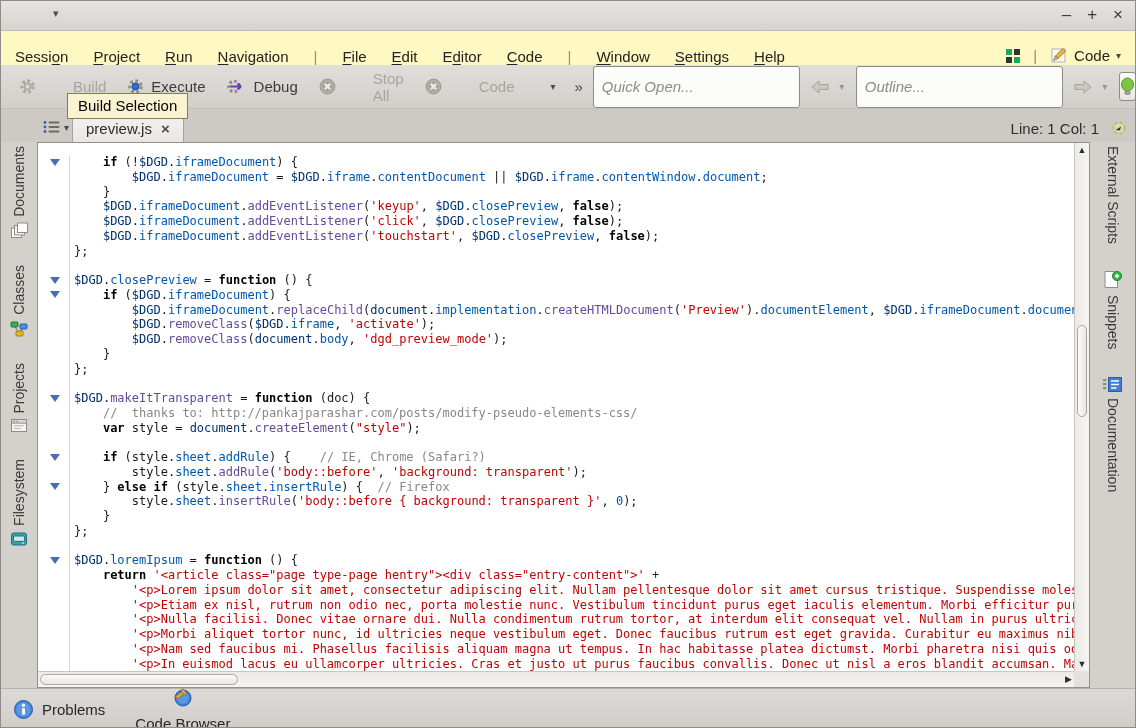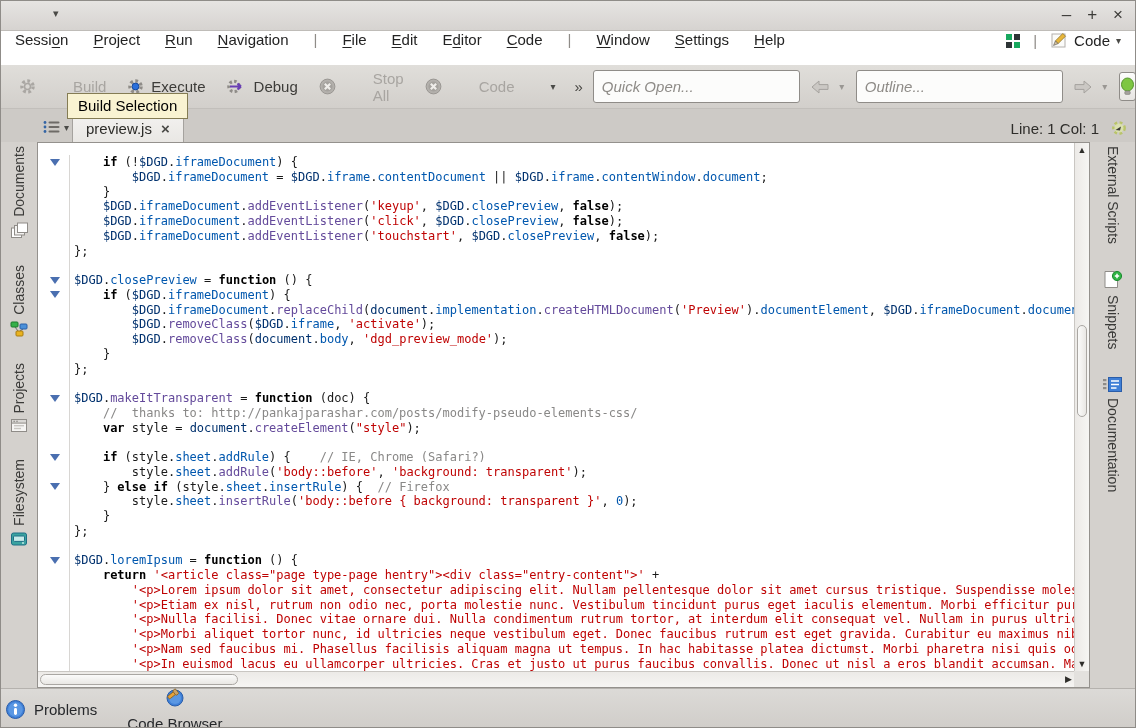--- a/index.html
+++ b/index.html
@@ -7,34 +7,34 @@
   body { font-family: "Liberation Sans", sans-serif; background:#d4d1cd; overflow:hidden; }
   .window { position:relative; width:1136px; height:728px; border:1px solid #8f8c88; background:#d4d1cd; overflow:hidden; }
 
   
   .titlebar { height:30px; background:linear-gradient(#e6e4e2,#d6d3d0); border-bottom:1px solid #bfbcb8; position:relative; }
   .win-menu-caret { position:absolute; left:52px; top:6px; font-size:11px; color:#4a4a47; }
   .win-controls { position:absolute; right:12px; top:4px; display:flex; gap:16px; font-size:17px; color:#3c3b38; }
   .win-controls span { cursor:default; line-height:20px; }
 
   
-  .menubar { height:34px; display:flex; align-items:flex-start; padding:0 14px; gap:35px; font-size:15px; color:#232323; background:#ffffff; }
+  .menubar { height:34px; display:flex; align-items:flex-end; padding:0 14px; gap:35px; font-size:15px; color:#232323; background:#fef9c3; }
   .menu-item u { text-underline-offset:2px; }
   .menu-sep { color:#8f8c88; }
   .menubar-right { margin-left:auto; display:flex; align-items:center; gap:12px; }
   .area-switcher { display:flex; align-items:center; gap:6px; }
   .caret { font-size:10px; color:#4a4a47; }
 
   
   .toolbar { height:44px; display:flex; align-items:center; padding:0 10px; gap:6px; background:linear-gradient(#e0deda,#d2cfcb); border-bottom:1px solid #c2bfbb; }
   .tbtn { display:flex; align-items:center; gap:6px; font-size:15px; color:#3d3c39; padding:4px 7px; }
   .tbtn.disabled { color:#a8a5a1;gap:36px; }
   .toolbar-spacer { flex:1; }
   .overflow-chevron { color:#4a4945; font-size:15px; margin-right:4px; }
-  .tinput { width:207px; height:33px; border:1px solid #8f8c88; border-radius:3px; background:#fcfcfb; padding:4px 8px; font-size:15px; font-family:"Liberation Sans",sans-serif; color:#4d7c0f; }
+  .tinput { width:207px; height:42px; border:1px solid #8f8c88; border-radius:3px; background:#fcfcfb; padding:4px 8px; font-size:15px; font-family:"Liberation Sans",sans-serif; color:#4d7c0f; }
   .tinput::placeholder { color:#8e8b87; font-style:italic; opacity:1; }
   .navgrp { display:flex; align-items:center; }
   .navbtn { width:28px; height:27px; display:flex; align-items:center; justify-content:center; }
   .navcaret { width:16px; height:27px; display:flex; align-items:center; justify-content:center; color:#9a9793; font-size:10px; }
   .bulb-btn { width:27px; height:29px; border:1px solid #8f8c88; border-radius:3px; background:linear-gradient(#fdfdfc,#e7e5e2); display:flex; align-items:center; justify-content:center; }
 
   
   .tooltip { position:absolute; left:66px; top:92px; z-index:60; background:#f9f3d2; border:1px solid #847c54; color:#000000; font-size:15px; padding:3px 10px 4px; white-space:nowrap; }
 
   
@@ -71,21 +71,21 @@
   .vscroll { position:absolute; top:0; right:0; bottom:16px; width:15px; background:linear-gradient(to right,#eceae7,#f6f5f3); border-left:1px solid #c9c6c2; }
   .vscroll .arr-up { position:absolute; top:2px; left:0; right:0; text-align:center; font-size:9px; color:#2e2d2a; }
   .vscroll .arr-dn { position:absolute; bottom:2px; left:0; right:0; text-align:center; font-size:9px; color:#2e2d2a; }
   .vthumb { position:absolute; left:2px; right:2px; top:182px; height:92px; border-radius:7px; background:linear-gradient(to right,#fbfbfa,#e9e7e4); border:1px solid #aaa7a3; }
   .hscroll { position:absolute; left:0; right:15px; bottom:0; height:16px; background:linear-gradient(#eceae7,#f6f5f3); border-top:1px solid #c9c6c2; }
   .hthumb { position:absolute; left:2px; width:198px; top:2px; bottom:2px; border-radius:7px; background:linear-gradient(#fbfbfa,#e9e7e4); border:1px solid #aaa7a3; }
   .hscroll .arr-rt { position:absolute; right:2px; top:2px; font-size:9px; color:#2e2d2a; }
   .scroll-corner { position:absolute; right:0; bottom:0; width:15px; height:16px; background:#e3e1de; }
 
   
-  .bottombar { height:41px; display:flex; align-items:center; gap:30px; padding:0 4px; background:linear-gradient(#dcdad7,#d0cdc9); border-top:1px solid #b5b2ae; }
+  .bottombar { height:41px; display:flex; align-items:center; gap:30px; padding:0 12px; background:linear-gradient(#dcdad7,#d0cdc9); border-top:1px solid #b5b2ae; }
   .bbtn { display:flex; align-items:center; gap:8px; font-size:15px; color:#26282b; }
 
   .icon { display:inline-flex; align-items:center; justify-content:center; }
 </style>
 </head>
 <body>
 
 <div class="window">
 
   <div class="titlebar">

